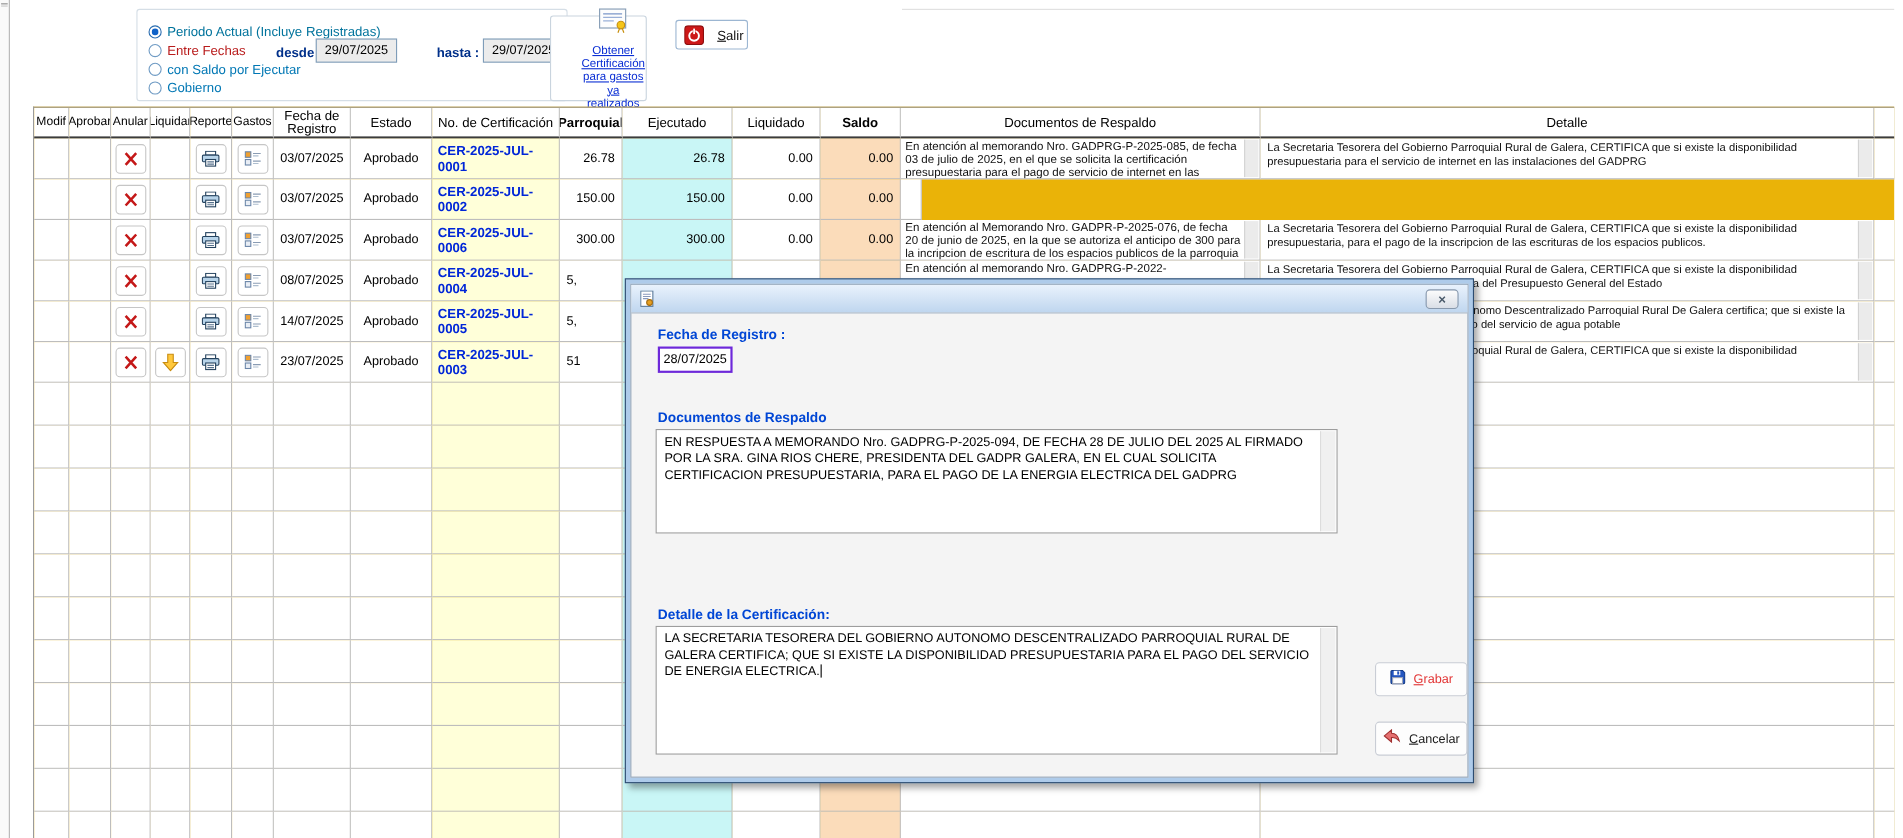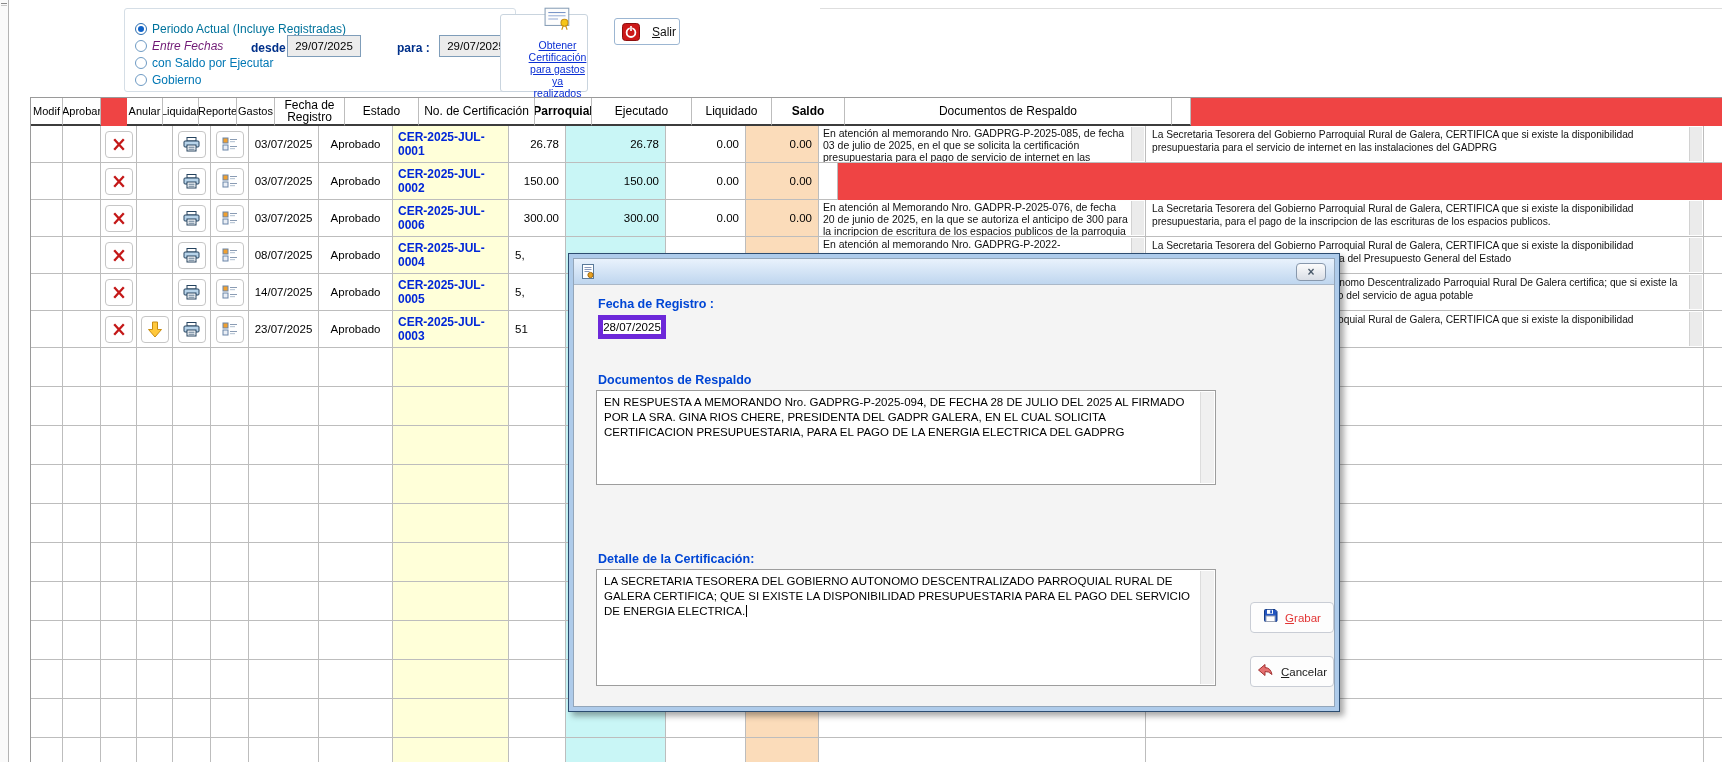--- a/index.html
+++ b/index.html
@@ -28,21 +28,21 @@
   .radio-dot.sel::after { content:''; position:absolute; left:2px; top:2px; width:6px; height:6px; border-radius:50%; background:#0f62c8; }
   .radio-lbl { font-size:12px; white-space:nowrap; }
 
   .date-lbl { position:absolute; font-size:12px; font-weight:bold; color:#00308a; }
   .date-field { position:absolute; width:74px; height:22px; background:#ececec; border:1px solid #7f9db9; font-size:11.5px; display:flex; align-items:center; justify-content:center; }
 
   #btn-salir { position:absolute; left:614px; top:18px; width:66px; height:27px; background:#fff; border:1px solid #9cb6d2; border-radius:3px; display:flex; align-items:center; cursor:pointer; }
   #btn-salir .s-lbl { font-size:12px; color:#111; margin-left:12px; }
 
   
-  #grid { position:absolute; left:30px; top:97px; width:1692px; height:665px; overflow:hidden; border-left:1px solid #9a9a9a; border-top:1px solid #9a9a9a; background:#ef4444; }
+  #grid { position:absolute; left:30px; top:97px; width:1692px; height:665px; overflow:hidden; border-left:1px solid #9a9a9a; border-top:1px solid #9a9a9a; background:#eab308; }
   .grow { display:flex; width:1692px; }
   .cell { position:relative; border-right:1px solid #bdbdbd; border-bottom:1px solid #bdbdbd; overflow:hidden; flex:0 0 auto; background:#fff; }
   .hrow .cell { border-bottom:2px solid #3c3c3c; display:flex; align-items:center; justify-content:center; text-align:center; font-size:11px; line-height:12px; background:#fff; }
   .hrow .cell.hwide { font-size:12px; }
   .hrow .cell.hbold { font-weight:bold; }
   .col-yellow { background:#ffffd9 !important; }
   .col-cyan { background:#c9f6f6 !important; }
   .col-orange { background:#fbdcba !important; }
   .cell.cc { display:flex; align-items:center; justify-content:center; font-size:11.5px; }
   .cell.num { display:flex; align-items:center; justify-content:flex-end; padding-right:6px; font-size:11.5px; }
@@ -54,21 +54,21 @@
   .mini-btn { width:28px; height:27px; border:1px solid #c6c6c6; border-radius:4px; background:#fff; display:flex; align-items:center; justify-content:center; cursor:pointer; }
 
   
   #dialog { position:absolute; left:568px; top:253px; width:772px; height:459px; z-index:50;
             border:1px solid #2c4c70; background:#aecbea; padding:4px; box-shadow:4px 4px 6px rgba(0,0,0,0.35); }
   .dlg-inner { width:100%; height:100%; border:1px solid #93a6ba; background:#f4f4f4; position:relative; }
   .dlg-title { position:absolute; left:0; top:0; right:0; height:26px; background:linear-gradient(#e9f2fc,#bfd6ef); border-bottom:1px solid #aab8c8; cursor:default; }
   .dlg-title .dlg-ico { position:absolute; left:8px; top:5px; }
   .dlg-close { position:absolute; right:8px; top:4px; width:30px; height:18px; border:1px solid #8898ac; border-radius:4px; background:linear-gradient(#fcfcfc,#d9dee6); color:#4a5a6a; font-size:12px; font-weight:bold; display:flex; align-items:center; justify-content:center; cursor:pointer; }
   .dlg-label { position:absolute; font-size:12.5px; font-weight:bold; color:#0046d5; }
-  .dlg-date { position:absolute; left:24px; top:56px; width:68px; height:24px; background:#fff; border:5px solid #6d28d9; font-size:11.5px; display:flex; align-items:center; justify-content:center; }
+  .dlg-date { position:absolute; left:24px; top:56px; width:68px; height:24px; background:#fff; border:2px solid #6d28d9; font-size:11.5px; display:flex; align-items:center; justify-content:center; }
   .dlg-ta { position:absolute; left:22px; width:620px; background:#fff; border:1px solid #9d9d9d; font-size:11.5px; line-height:15px; padding:4px 22px 4px 7px; color:#000; overflow:hidden; }
   .ta-scroll { position:absolute; right:1px; top:1px; bottom:1px; width:14px; background:#f0f0f0; border-left:1px solid #dcdcdc; }
   .caret { display:inline-block; width:1px; height:12px; background:#000; vertical-align:-2px; margin-left:1px; }
   .dlg-btn { position:absolute; left:676px; width:84px; height:31px; background:#fdfdfd; border:1px solid #c9cdd5; border-radius:4px; display:flex; align-items:center; justify-content:center; gap:7px; cursor:pointer; }
   .dlg-btn .blbl { font-size:11.5px; }
   .dlg-btn.grabar .blbl { color:#e23434; }
   .dlg-btn.cancelar .blbl { color:#1a1a1a; }
 </style>
 </head>
 <body>
@@ -82,34 +82,34 @@
 
 
   <div class="filter-box">
     <div id="radio-group">
         <div class="radio-row" style="top: 12px;">
           <span class="radio-dot sel"></span>
           <span class="radio-lbl" style="color: rgb(0, 115, 156);">Periodo Actual (Incluye Registradas)</span>
         </div>
         <div class="radio-row" style="top: 29px;">
           <span class="radio-dot"></span>
-          <span class="radio-lbl" style="color: #701a75; font-style: italic;">Entre Fechas</span>
+          <span class="radio-lbl" style="color: #b91c1c;">Entre Fechas</span>
         </div>
         <div class="radio-row" style="top: 46px;">
           <span class="radio-dot"></span>
           <span class="radio-lbl" style="color: rgb(0, 119, 180);">con Saldo por Ejecutar</span>
         </div>
         <div class="radio-row" style="top: 63px;">
           <span class="radio-dot"></span>
           <span class="radio-lbl" style="color: rgb(0, 119, 180);">Gobierno</span>
         </div>
       </div>
     <div class="date-lbl" style="left:126px; top:32px;">desde :</div>
     <div class="date-field" style="left:162px; top:26px;">29/07/2025</div>
-    <div class="date-lbl" style="left:272px; top:32px;">para :</div>
+    <div class="date-lbl" style="left:272px; top:32px;">hasta :</div>
     <div class="date-field" style="left:314px; top:26px;">29/07/2025</div>
   </div>
 
   <div class="big-btn obtener" id="btn-obtener">
     <span>
       <svg width="28" height="24" viewBox="0 0 26 22">
           <rect x="1" y="1" width="22" height="16" fill="#fdfdfd" stroke="#8aa0b8"></rect>
           <line x1="4" y1="5" x2="20" y2="5" stroke="#7a96c8"></line>
           <line x1="4" y1="8" x2="20" y2="8" stroke="#9ab0d8"></line>
           <line x1="4" y1="11" x2="13" y2="11" stroke="#9ab0d8"></line>
@@ -129,32 +129,33 @@
           <rect x="8.2" y="3" width="1.6" height="5" fill="#fff"></rect>
         </svg>
     </span>
     <span class="s-lbl ul-first"><u>S</u>alir</span>
   </div>
 
   <div id="grid">
       <div class="grow hrow" style="height: 28px;">
         <div class="cell" style="width: 32px; height: 28px;">Modif</div>
         <div class="cell" style="width: 38px; height: 28px;">Aprobar</div>
-        <div class="cell" style="width: 36px; height: 28px; margin-left: 26px;">Anular</div>
+        <div class="cell" style="width: 36px; height: 28px;">Anular</div>
         <div class="cell" style="width: 36px; height: 28px;">Liquidar</div>
         <div class="cell" style="width: 38px; height: 28px;">Reporte</div>
         <div class="cell" style="width: 38px; height: 28px;">Gastos</div>
         <div class="cell hwide" style="width: 70px; height: 28px;">Fecha de Registro</div>
         <div class="cell hwide" style="width: 74px; height: 28px;">Estado</div>
         <div class="cell hwide" style="width: 116px; height: 28px;">No. de Certificación</div>
         <div class="cell hwide hbold" style="width: 57px; height: 28px;">Parroquial</div>
         <div class="cell hwide" style="width: 100px; height: 28px;">Ejecutado</div>
         <div class="cell hwide" style="width: 80px; height: 28px;">Liquidado</div>
         <div class="cell hwide hbold" style="width: 73px; height: 28px;">Saldo</div>
         <div class="cell hwide" style="width: 327px; height: 28px;">Documentos de Respaldo</div>
+        <div class="cell hwide" style="width: 558px; height: 28px;">Detalle</div>
         <div class="cell" style="width: 19px; height: 28px;"></div>
       </div>
       <div class="grow" style="height: 37px;">
         <div class="cell" style="width: 32px; height: 37px;"></div>
         <div class="cell" style="width: 38px; height: 37px;"></div>
         <div class="cell cc" style="width: 36px; height: 37px;">
           <div class="mini-btn">
             <span style="display: flex;">
               <svg width="14" height="13" viewBox="0 0 14 13">
                 <path d="M2.2 1.2 L11.8 11.8 M11.8 1.2 L2.2 11.8" stroke="#c41818" stroke-width="2.3" fill="none"></path>

